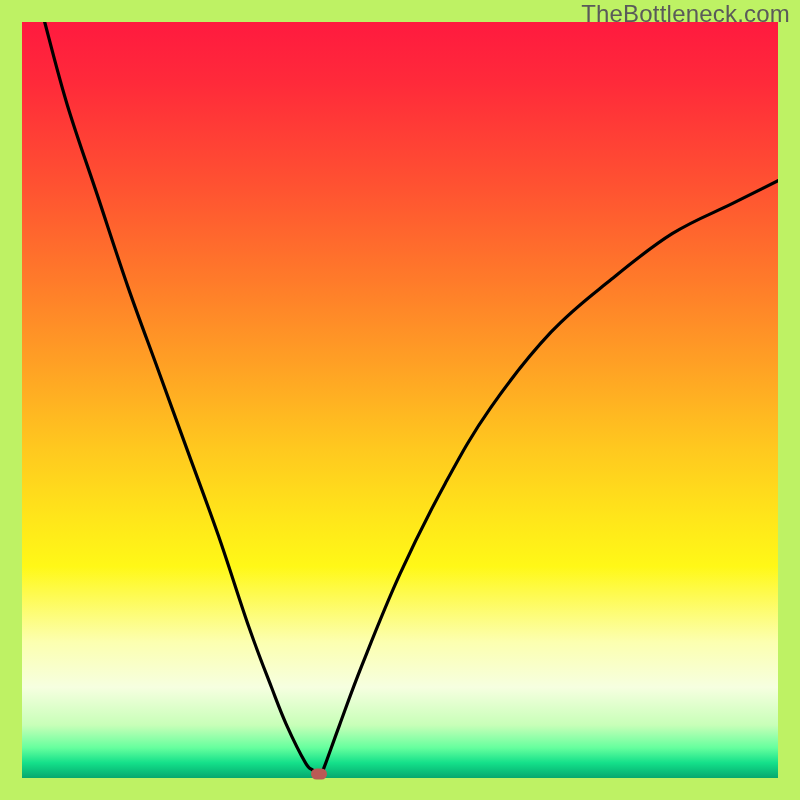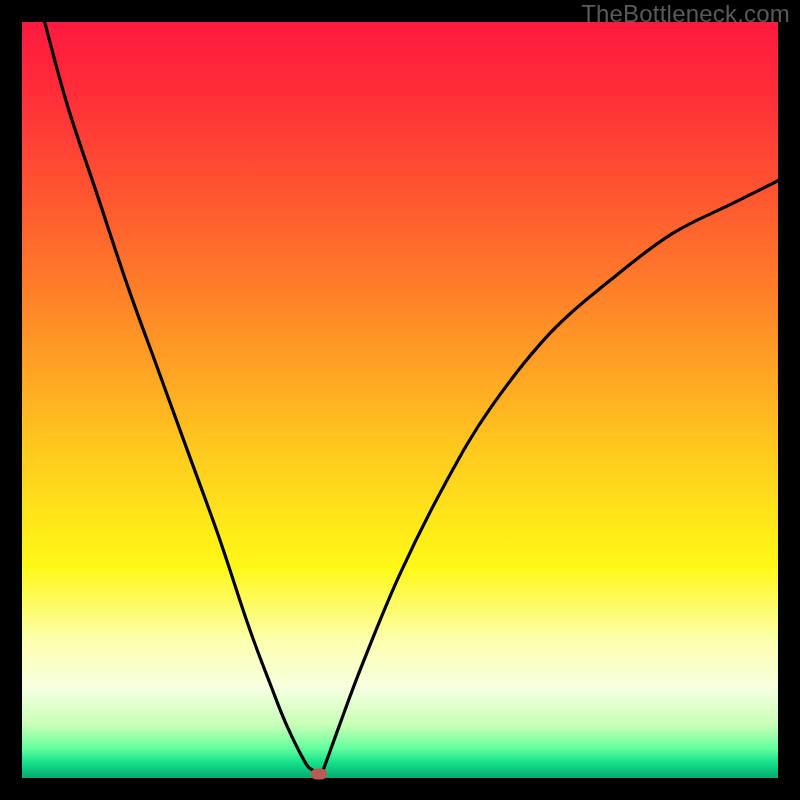--- a/index.html
+++ b/index.html
@@ -1,20 +1,20 @@
 <!DOCTYPE html>
 <html><head>
 <meta charset="utf-8">
 <style>
   * { margin: 0; padding: 0; box-sizing: border-box; }
   body { width: 800px; height: 800px; overflow: hidden; position: relative; }
   .frame {
     width: 800px;
     height: 800px;
-    background: #000000;
+    background: #bef264;
     position: relative;
     padding-left: 42px;
   }
   .plot-area {
     position: absolute;
     left: 22px;
     top: 22px;
     width: 756px;
     height: 756px;
     background: linear-gradient(to bottom,

